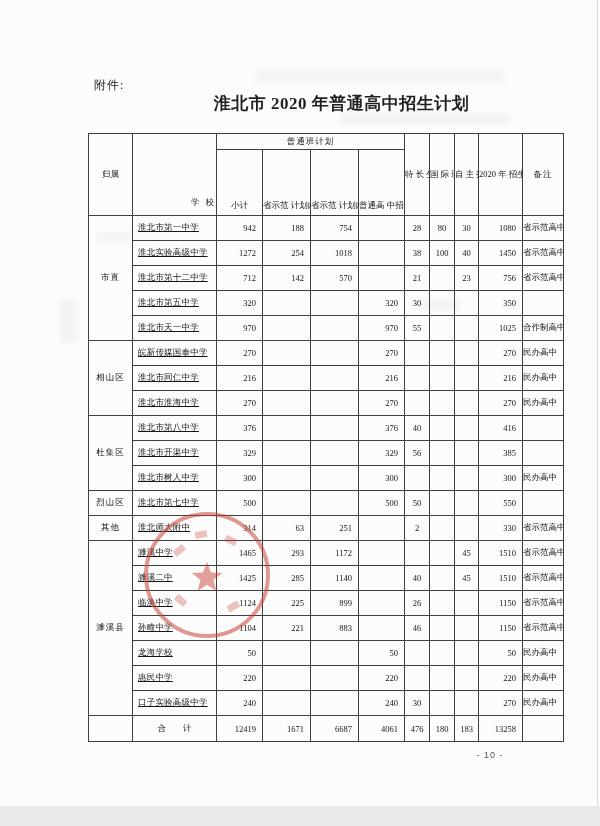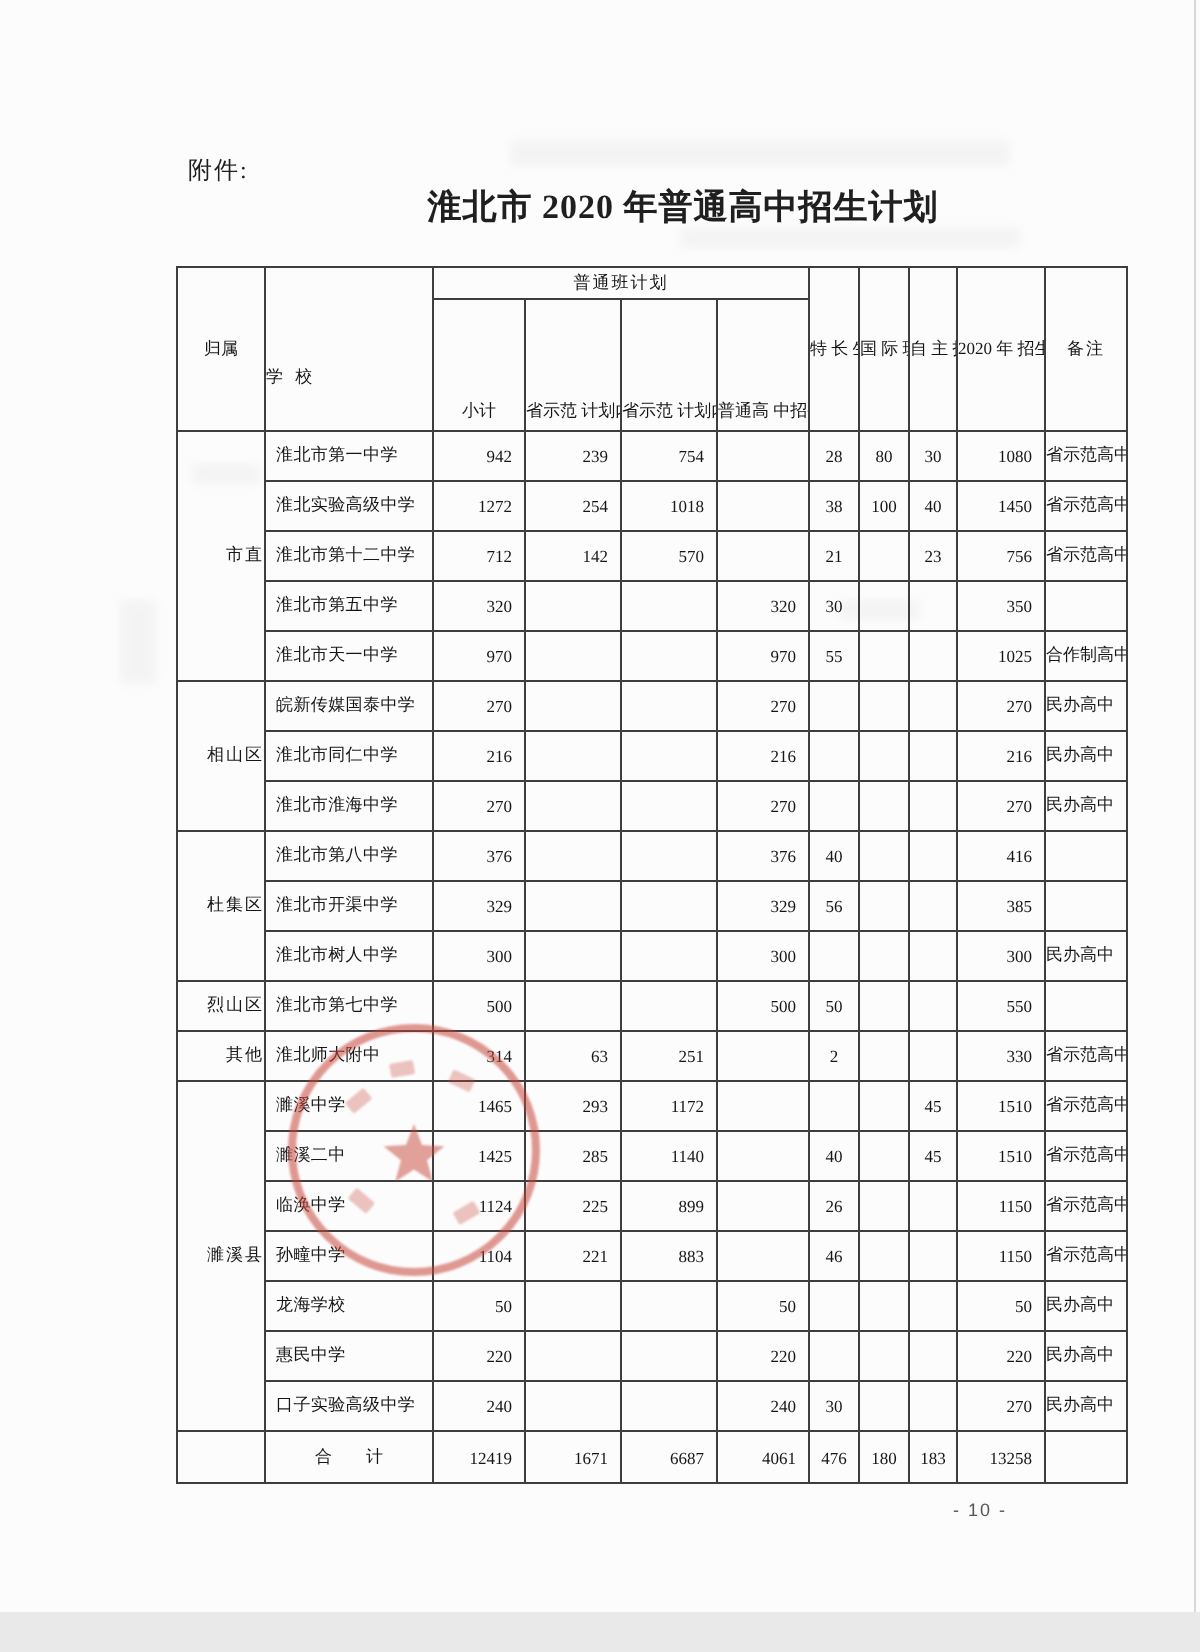--- a/index.html
+++ b/index.html
@@ -19,28 +19,28 @@
     position:absolute; left:88px; top:133px; width:475px;
     border-collapse:collapse; table-layout:fixed;
   }
   table.enroll th, table.enroll td {
     border:1px solid #3e3e3e; font-weight:normal; font-size:8.5px;
     color:#161616; overflow:hidden; white-space:nowrap;
   }
   table.enroll { border:1.5px solid #333; }
   th.h-group { height:16px; font-size:9px; vertical-align:middle; letter-spacing:1px; }
   th.h-owner { vertical-align:middle; text-align:center; font-size:9px; }
-  th.h-school { vertical-align:bottom; text-align:left; padding-bottom:20px; font-size:10.5px; letter-spacing:2px; }
+  th.h-school { vertical-align:bottom; text-align:right; padding-bottom:6px; font-size:10.5px; letter-spacing:2px; }
   th.h-sub { vertical-align:bottom; white-space:pre-line; line-height:1.55; padding-bottom:3px; font-size:8.5px; }
   th.h-vert { vertical-align:middle; text-align:center; white-space:pre-line; line-height:1.4; font-size:8.5px; }
   th.h-total { vertical-align:middle; text-align:center; white-space:pre-line; line-height:1.55; font-size:8.5px; }
   th.h-remark { vertical-align:middle; text-align:center; padding-bottom:0; font-size:9px; letter-spacing:1px; }
   tbody td { height:25px; vertical-align:middle; }
-  td.c-owner  { text-align:right; letter-spacing:1px; font-size:9px; }
-  td.c-school { text-align:left; padding-left:5px; letter-spacing:0.2px; }
+  td.c-owner  { text-align:center; letter-spacing:1px; font-size:9px; }
+  td.c-school { text-align:left; padding-left:5px; letter-spacing:0.2px;text-decoration:underline; }
   td.c-num    { text-align:right; padding-right:6px; font-size:9px; }
   td.c-sm     { text-align:center; font-size:9px; }
   td.c-remark { text-align:left; font-size:8px; }
   tr.total-row td { height:26px; }
   td.c-label  { text-align:center; font-size:9.5px; }
   .page-number { position:absolute; left:455px; top:750px; width:70px; text-align:center; font-size:9px; color:#555; font-family:"Liberation Sans",sans-serif; letter-spacing:1px; }
   .stamp { position:absolute; left:137px; top:505px; filter:blur(0.5px); pointer-events:none; }
   .bleed { position:absolute; background:#8f8f8f; opacity:0.07; filter:blur(2px); border-radius:2px; pointer-events:none; }
 </style>
 </head>
@@ -103,21 +103,21 @@
         <th class="h-sub">普通高
 中招生
 计划</th>
       </tr>
     </thead>
     <tbody id="table-body">
         <tr>
           <td class="c-owner" rowspan="5">市直</td>
           <td class="c-school">淮北市第一中学</td>
           <td class="c-num">942</td>
-          <td class="c-num">239</td>
+          <td class="c-num">188</td>
           <td class="c-num">754</td>
           <td class="c-num"></td>
           <td class="c-sm">28</td>
           <td class="c-sm">80</td>
           <td class="c-sm">30</td>
           <td class="c-num">1080</td>
           <td class="c-remark">省示范高中</td>
         </tr>
         <tr>
           <td class="c-school">淮北实验高级中学</td>

